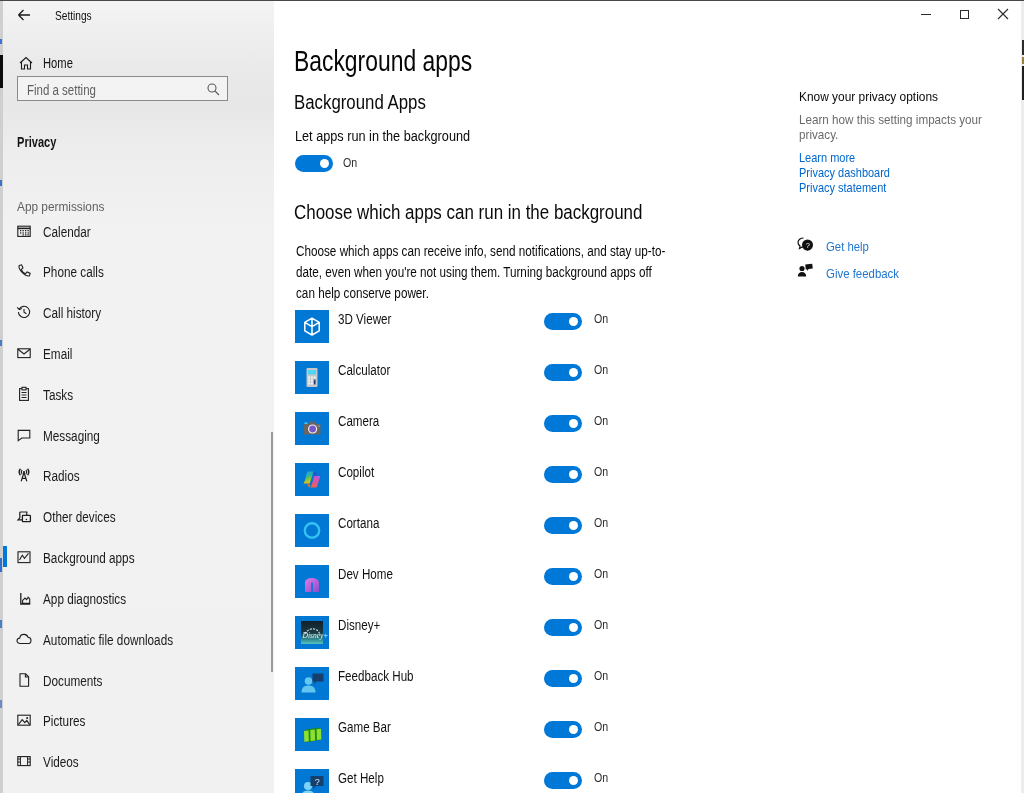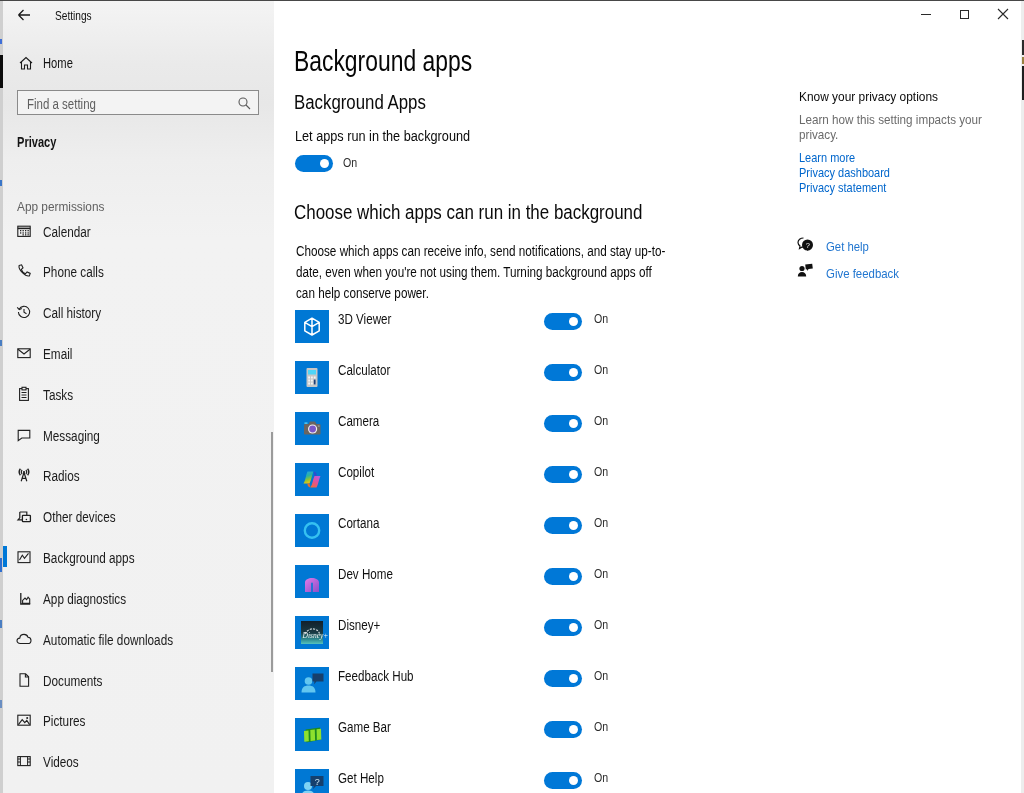--- a/index.html
+++ b/index.html
@@ -49,21 +49,21 @@
   <div class="abs" style="left:960px;top:10px;width:9px;height:9px;border:1px solid #2a2a2a;"></div>
   <svg class="abs" style="left:997px;top:8px;" width="12" height="12" viewBox="0 0 12 12">
     <path d="M1 1 L11 11 M11 1 L1 11" stroke="#2a2a2a" stroke-width="1.1"></path>
   </svg>
 
   <svg class="abs" style="left:18px;top:55px;" width="16" height="16" viewBox="0 0 16 16">
     <path d="M2 8 L8 2.5 L14 8 M3.5 7 V14 H6.5 V10 H9.5 V14 H12.5 V7" stroke="#1a1a1a" stroke-width="1.1" fill="none"></path>
   </svg>
   <div class="abs" style="left:43px;top:55px;font-size:14px;color:#141414;transform:scaleX(0.80);transform-origin:0 0;">Home</div>
 
-  <div class="abs" style="left:17px;top:90px;width:242px;height:25px;border:1px solid #8a8a8a;background:#f3f3f3;">
+  <div class="abs" style="left:17px;top:76px;width:211px;height:25px;border:1px solid #8a8a8a;background:#f3f3f3;">
     <div class="abs" style="left:9px;top:5px;font-size:14px;color:#5f5f5f;transform:scaleX(0.82);transform-origin:0 0;">Find a setting</div>
     <svg class="abs" style="right:7px;top:5px;" width="14" height="14" viewBox="0 0 14 14">
       <circle cx="6" cy="6" r="4" stroke="#5a5a5a" stroke-width="1.1" fill="none"></circle>
       <path d="M9 9 L13 13" stroke="#5a5a5a" stroke-width="1.1"></path>
     </svg>
   </div>
 
   <div class="abs" style="left:17px;top:134px;font-size:14px;font-weight:bold;color:#141414;transform:scaleX(0.79);transform-origin:0 0;">Privacy</div>
   <div class="abs" style="left:16.5px;top:199px;font-size:13px;color:#616161;transform:scaleX(0.91);transform-origin:0 0;">App permissions</div>
 

